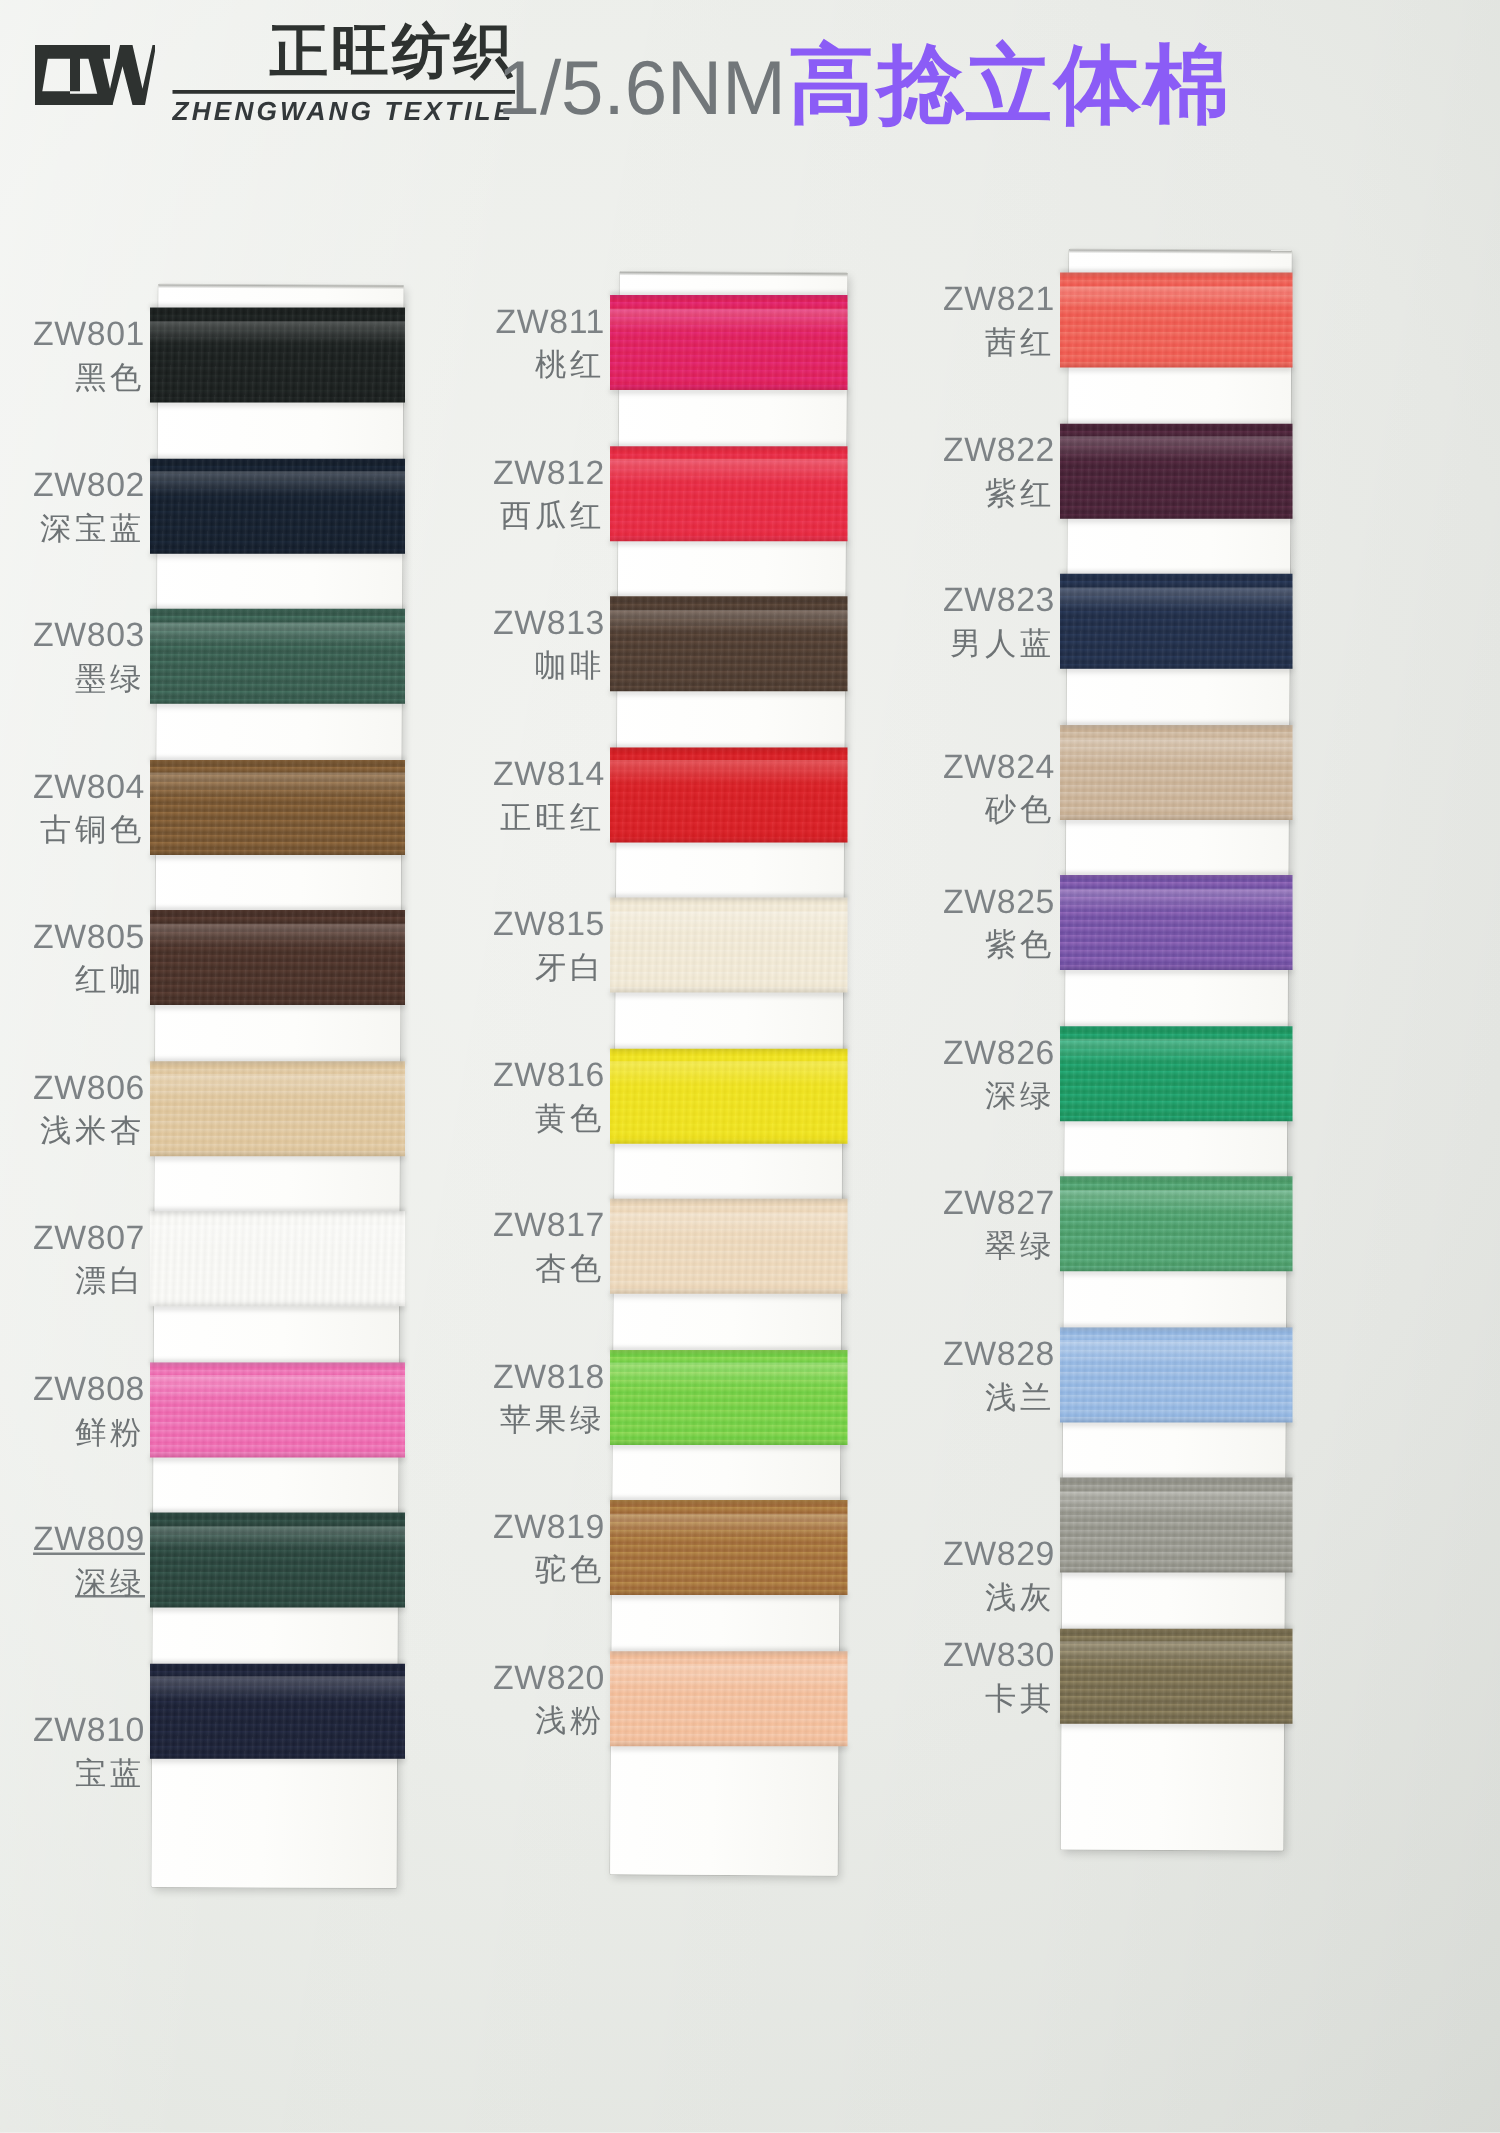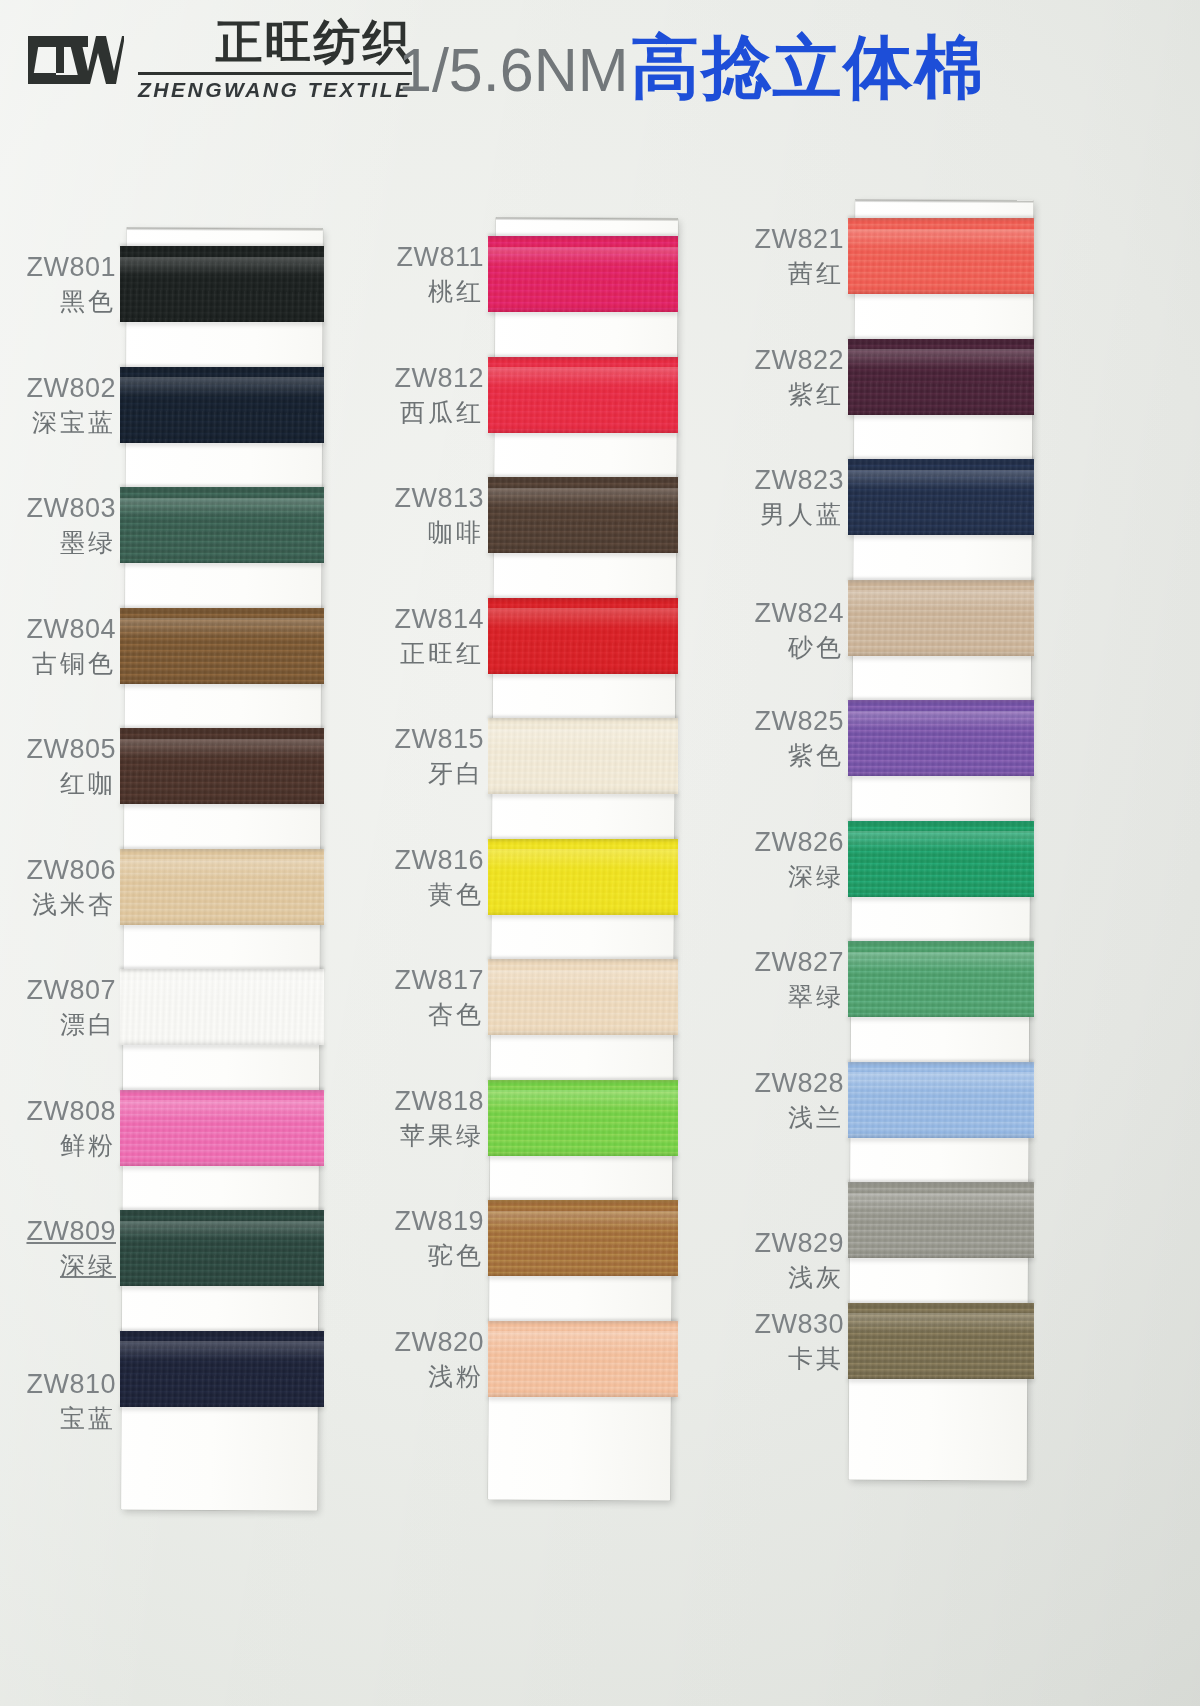--- a/index.html
+++ b/index.html
@@ -47,21 +47,21 @@
     color:#5f6463;
   }
   #title-code{
     font-family:"Liberation Sans",sans-serif;
     font-size:61px;font-weight:400;letter-spacing:0px;
     color:#72777a;
   }
   #title-cn{
     font-family:"DejaVu Sans","Liberation Serif",serif;
     font-size:69px;font-weight:bold;letter-spacing:2px;
-    color:#1d4ed8;
+    color:#8b5cf6;
     margin-left:2px;
     text-align:center;
   }
 
   
   .column{position:absolute;top:0;}
   .card{
     position:absolute;
     background:linear-gradient(92deg,#ffffff 0%,#fdfdfb 55%,#f5f5f1 100%);
     box-shadow:2px 3px 7px rgba(0,0,0,0.17), 0 0 0 0.5px rgba(140,140,135,0.35);

